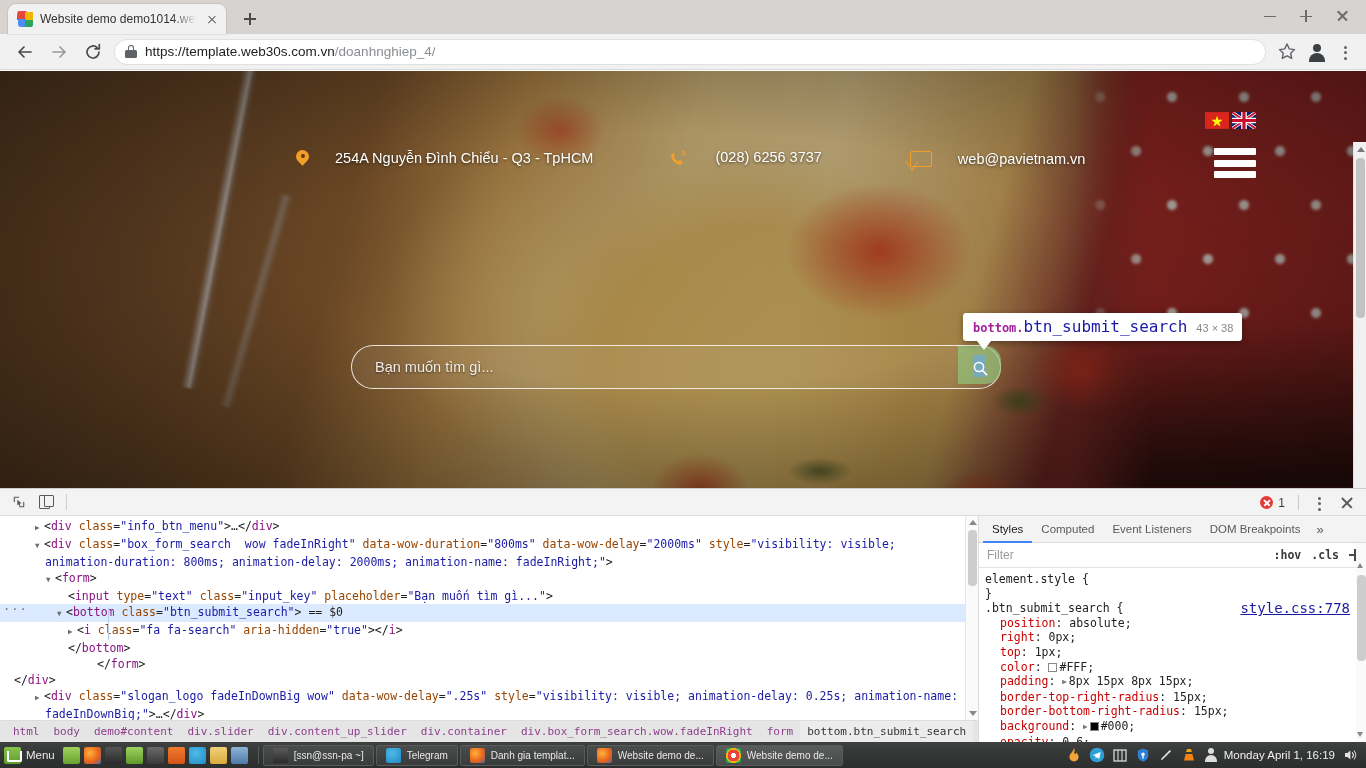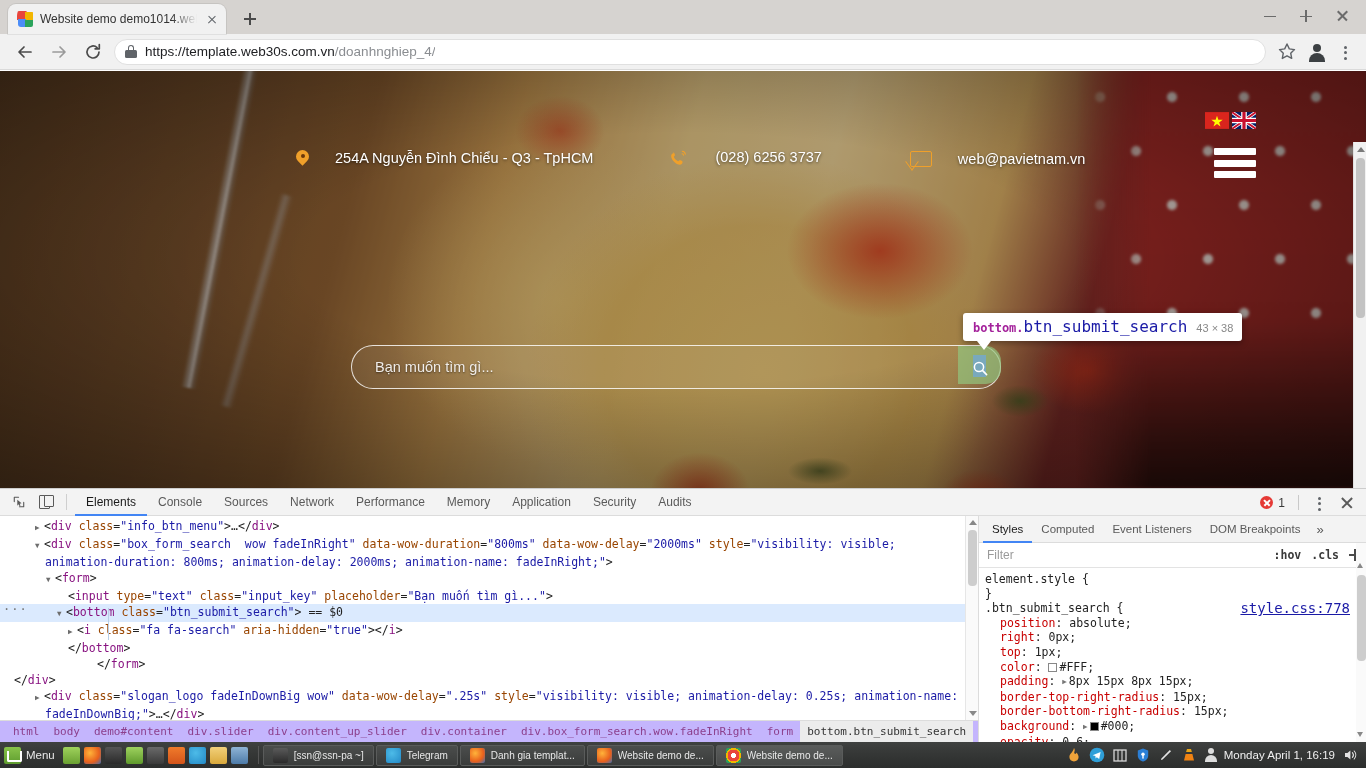--- a/index.html
+++ b/index.html
@@ -279,21 +279,21 @@
   .pk { color:#222; }           
   .dollar { color:#222; }
   .guide { position:absolute; width:1px; background:#b9cfe8; }
   .dom-scroll { position:absolute; right:0; top:0; width:13px; bottom:22px; background:#fafafa; border-left:1px solid #e6e6e6; }
   .dom-scroll .up { position:absolute; left:2.5px; top:4px; width:0;height:0; border-left:4px solid transparent;border-right:4px solid transparent;border-bottom:5px solid #888; }
   .dom-scroll .dn { position:absolute; left:2.5px; bottom:4px; width:0;height:0; border-left:4px solid transparent;border-right:4px solid transparent;border-top:5px solid #888; }
   .dom-scroll .thumb { position:absolute; left:2px; top:14px; width:9px; height:56px; background:#cdcdcd; border-radius:4px; }
 
   .crumbs {
     position:absolute; left:0; right:0; bottom:0; height:22px;
-    border-top:1px solid #dcdcdc; background:#c4b5fd;
+    border-top:1px solid #dcdcdc; background:#e5e5e5;
     display:flex; align-items:center; font-size:11px; padding-left:6px;
     overflow:hidden;
   }
   .crumb { padding:0 7px; height:22px; line-height:22px; color:#8c3f8c; white-space:nowrap; }
   .crumb.active { background:#ececec; color:#333; }
 
   .styles-pane { flex:1; position:relative; background:#fff; border-left:1px solid #dcdcdc; }
   .st-tabs { height:27px; display:flex; align-items:center; border-bottom:1px solid #dcdcdc; background:#f3f3f3; padding-left:4px; font-family:"Liberation Sans",sans-serif; }
   .st-tab { padding:0 9px; height:27px; line-height:27px; font-size:11.5px; color:#5a5a5a; }
   .st-tab.active { color:#1a1a1a; box-shadow: inset 0 -2px 0 #4285f4; }
@@ -510,31 +510,20 @@
       <div class="dt-iconbtn">
         <svg class="insp-cursor" viewBox="0 0 14 14">
             <path d="M1.5 1.5h5M1.5 1.5v5M12.5 12.5h-5M12.5 12.5v-5" fill="none" stroke="#5a5a5a" stroke-width="1.3" stroke-linecap="round"></path>
             <path d="M5 4.4l5 4.2-2.2.5 1 2.1-1.3.6-1-2.1-1.5 1.6z" fill="#5a5a5a"></path>
           </svg>
       </div>
       <div class="dt-iconbtn">
           <span class="dev-device"></span>
         </div>
       <div class="dt-vsep"></div>
-      <div class="dt-tabs">
-        <div class="dt-tab active">Elements</div>
-        <div class="dt-tab">Console</div>
-        <div class="dt-tab">Sources</div>
-        <div class="dt-tab">Network</div>
-        <div class="dt-tab">Performance</div>
-        <div class="dt-tab">Memory</div>
-        <div class="dt-tab">Application</div>
-        <div class="dt-tab">Security</div>
-        <div class="dt-tab">Audits</div>
-      </div>
       <div class="dt-right">
         <span class="err-badge">
           <span class="err-dot"></span>
           <span>1</span>
         </span>
         <span class="dt-divider"></span>
         <span class="kebab">
             <i></i>
             <i></i>
             <i></i>

